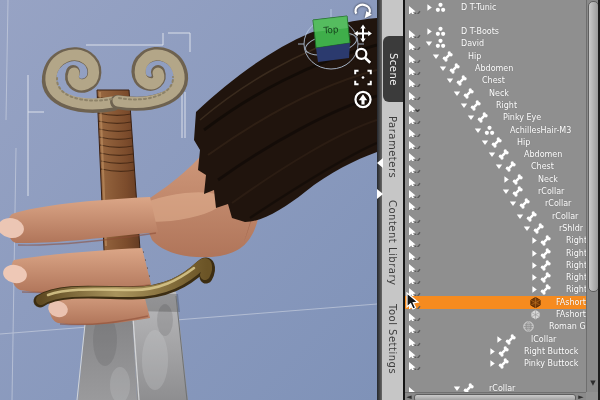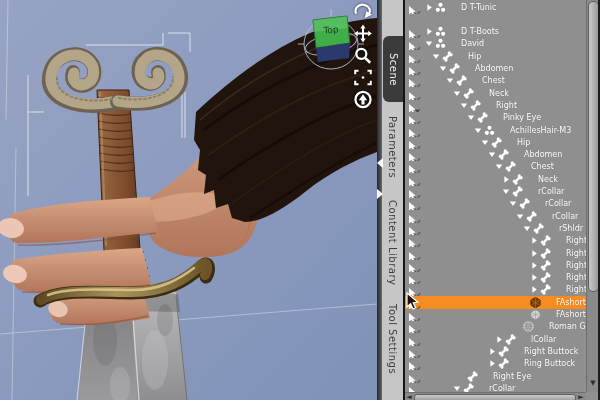--- a/index.html
+++ b/index.html
@@ -899,40 +899,21 @@
           </span>
           <span style="display: flex; width: 11px;">
             <svg width="11" height="11" viewBox="0 0 10 10">
               <path d="M3,7.2 L7.2,2.8" stroke="#fff" stroke-width="2.2"></path>
               <circle cx="2.2" cy="6.6" r="1.5" fill="#fff"></circle>
               <circle cx="3.6" cy="8.2" r="1.5" fill="#fff"></circle>
               <circle cx="6.6" cy="1.8" r="1.5" fill="#fff"></circle>
               <circle cx="8.2" cy="3.4" r="1.5" fill="#fff"></circle>
             </svg>
           </span>
-          <span class="lbl">Ring Buttock</span>
-        </span>
-      </div>
-      <div class="row" style="top: 369.5px;">
-        <span class="frag"></span>
-        <span class="ptr"><svg width="13" height="12" viewBox="0 0 13 12">
-            <path d="M1,1 L1,9.5 L3.4,7.6 L4.9,10.6 L6.4,9.9 L5,6.9 L7.6,6.6 Z" fill="#fff"></path>
-            <path d="M7,8 l1.8,2.2 l3.2,-4" stroke="#5c5c5c" stroke-width="1.4" fill="none"></path>
-          </svg></span>
-        <span class="ct" style="left: 62px;">
-          <span style="display: flex; width: 11px;">
-            <svg width="11" height="11" viewBox="0 0 10 10">
-              <path d="M3,7.2 L7.2,2.8" stroke="#fff" stroke-width="2.2"></path>
-              <circle cx="2.2" cy="6.6" r="1.5" fill="#fff"></circle>
-              <circle cx="3.6" cy="8.2" r="1.5" fill="#fff"></circle>
-              <circle cx="6.6" cy="1.8" r="1.5" fill="#fff"></circle>
-              <circle cx="8.2" cy="3.4" r="1.5" fill="#fff"></circle>
-            </svg>
-          </span>
-          <span class="lbl">Right Eye</span>
+          <span class="lbl">Pinky Buttock</span>
         </span>
       </div>
       <div class="row" style="top: 381.8px;">
         <span class="frag"></span>
         <span class="ptr"><svg width="13" height="12" viewBox="0 0 13 12">
             <path d="M1,1 L1,9.5 L3.4,7.6 L4.9,10.6 L6.4,9.9 L5,6.9 L7.6,6.6 Z" fill="#fff"></path>
             <path d="M7,8 l1.8,2.2 l3.2,-4" stroke="#5c5c5c" stroke-width="1.4" fill="none"></path>
           </svg></span>
         <span class="ct" style="left: 48px;">
           <span style="display: flex; width: 8px;">

